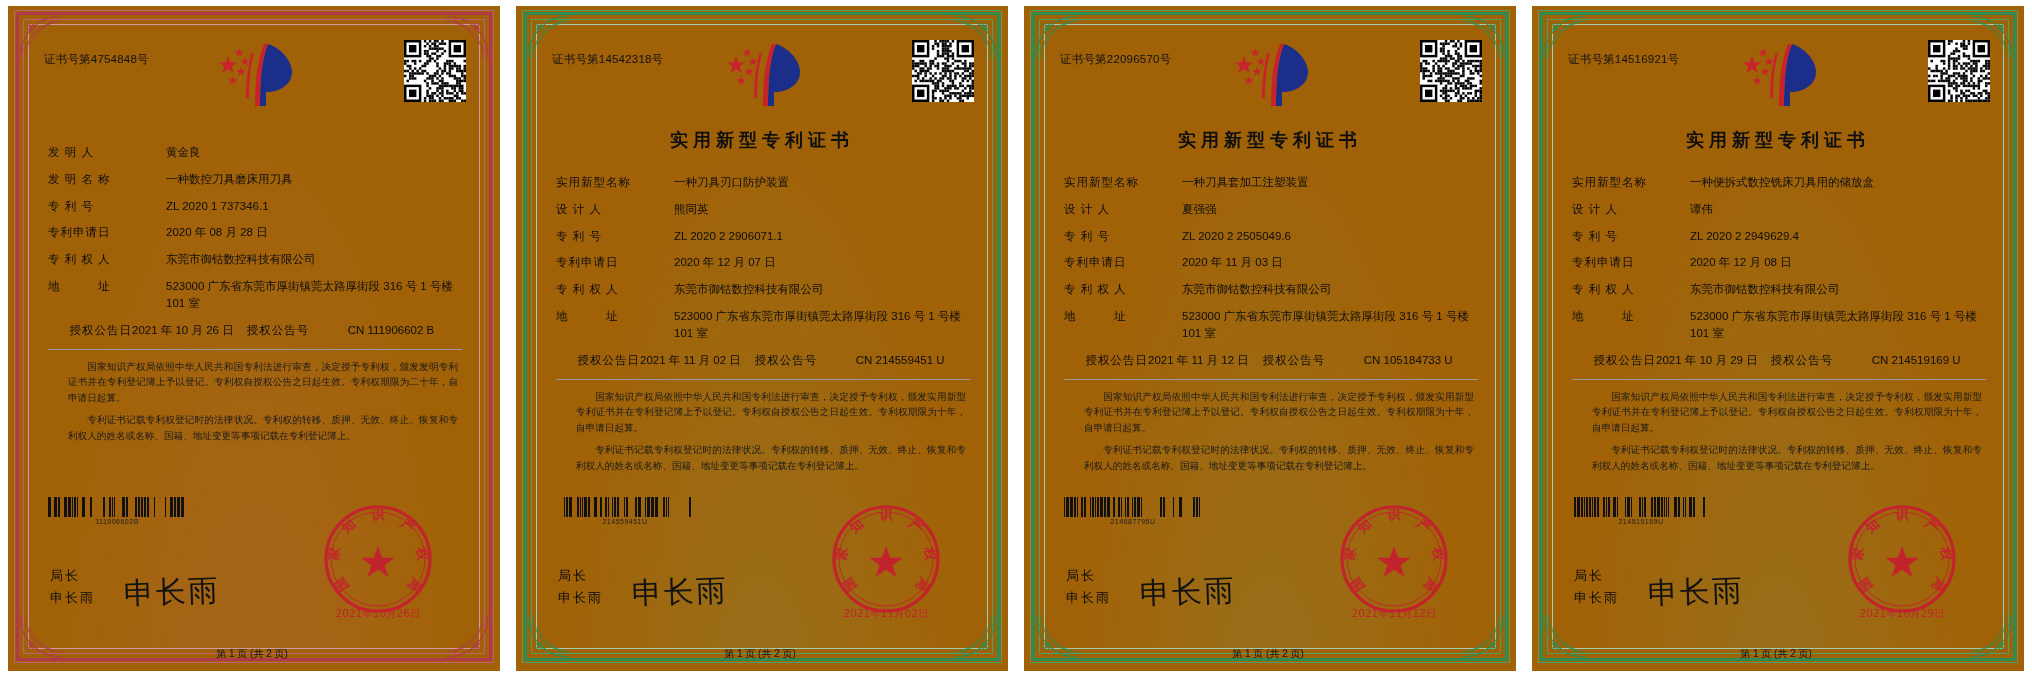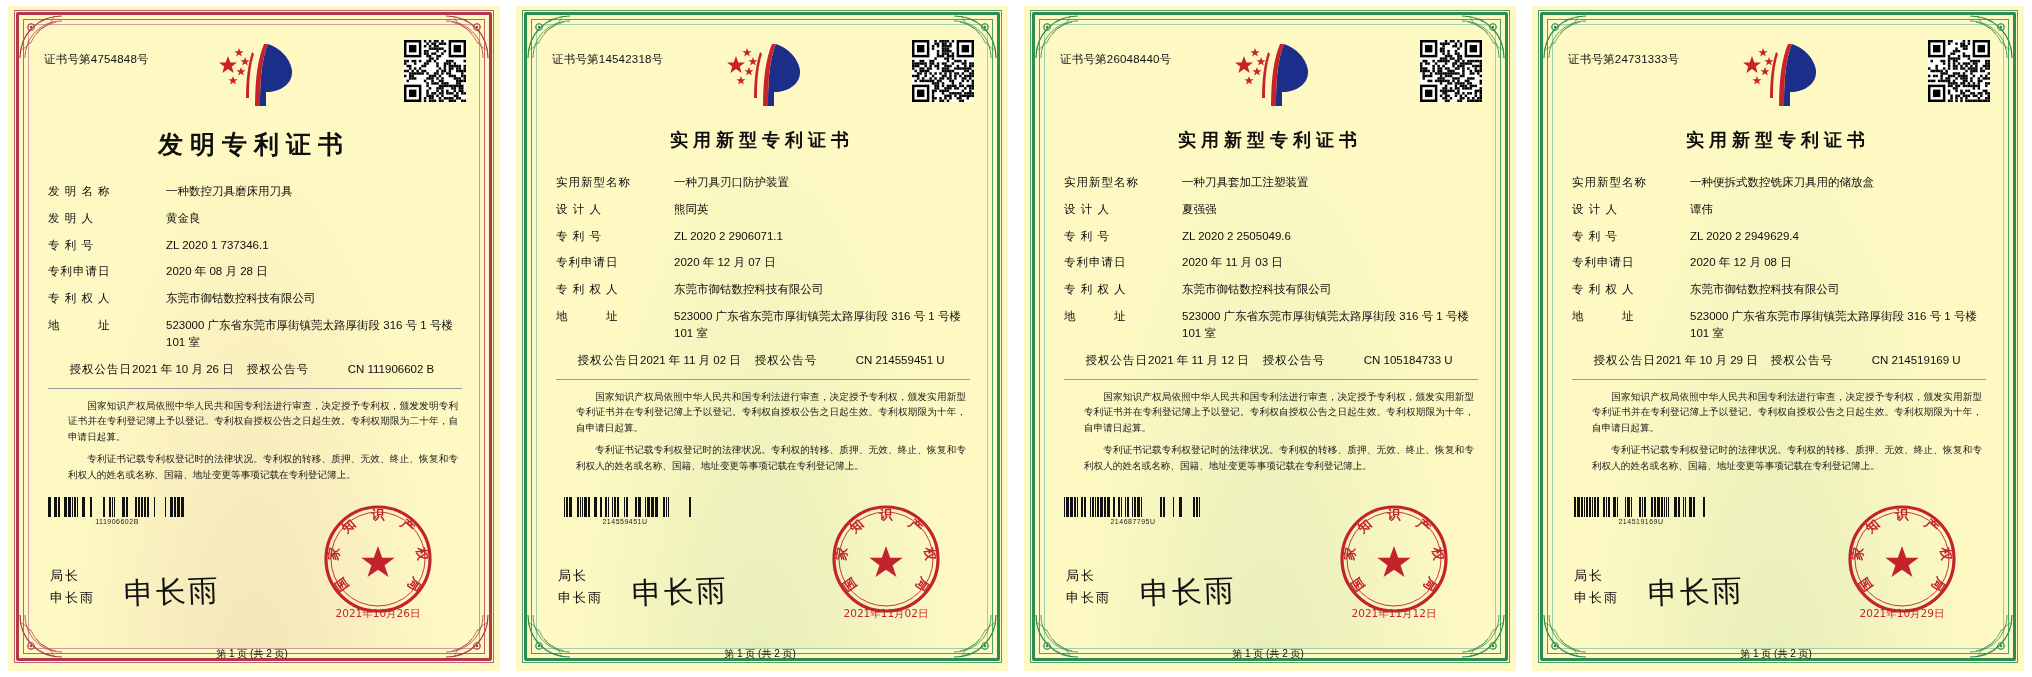--- a/index.html
+++ b/index.html
@@ -16,21 +16,21 @@
     overflow: hidden;
   }
   .cert {
     width: 508px; height: 677px;
     padding: 6px 8px;
     position: relative;
   }
   .cert-inner {
     position: relative;
     width: 100%; height: 100%;
-    background: #fef9c3;
+    background: #a16207;
     overflow: hidden;
   }
   
   .frame-outer {
     position: absolute;
     left: 8px; top: 6px; right: 8px; bottom: 10px;
     border: 3px solid var(--c1);
     border-radius: 2px;
   }
   .frame-outer:before {
@@ -498,29 +498,28 @@
                 <rect x="4.96" y="4.96" width="7.4399999999999995" height="7.4399999999999995" fill="#000"></rect>
                 <rect x="44.64" y="0" width="17.36" height="17.36" fill="#000"></rect>
                 <rect x="47.12" y="2.48" width="12.4" height="12.4" fill="#fff"></rect>
                 <rect x="49.6" y="4.96" width="7.4399999999999995" height="7.4399999999999995" fill="#000"></rect>
                 <rect x="0" y="44.64" width="17.36" height="17.36" fill="#000"></rect>
                 <rect x="2.48" y="47.12" width="12.4" height="12.4" fill="#fff"></rect>
                 <rect x="4.96" y="49.6" width="7.4399999999999995" height="7.4399999999999995" fill="#000"></rect>
               </svg>
             </div>
           </div>
-          <div class="title">发明专利证书</div>
           <div class="fields">
+            <div class="frow">
+              <div class="flabel">发 明 人</div>
+              <div class="fvalue">黄金良</div>
+            </div>
             <div class="frow">
               <div class="flabel">发 明 名 称</div>
               <div class="fvalue">一种数控刀具磨床用刀具</div>
-            </div>
-            <div class="frow">
-              <div class="flabel">发 明 人</div>
-              <div class="fvalue">黄金良</div>
             </div>
             <div class="frow">
               <div class="flabel">专 利 号</div>
               <div class="fvalue">ZL 2020 1 737346.1</div>
             </div>
             <div class="frow">
               <div class="flabel">专利申请日</div>
               <div class="fvalue">2020 年 08 月 28 日</div>
             </div>
             <div class="frow">
@@ -1076,21 +1075,21 @@
             <path d="M12 30 q8 -18 26 -22" fill="none" stroke="#2f8b4f" stroke-width="0.7"></path>
             <circle cx="13" cy="13" r="3.4" fill="none" stroke="#2f8b4f" stroke-width="1"></circle>
             <circle cx="13" cy="13" r="1.2" fill="#2f8b4f"></circle>
             <path d="M18 20 q4 -6 10 -8" fill="none" stroke="#2f8b4f" stroke-width="0.7"></path>
             <path d="M3 36 q6 -2 9 -8" fill="none" stroke="#2f8b4f" stroke-width="0.7"></path>
             <path d="M36 3 q-2 6 -8 9" fill="none" stroke="#2f8b4f" stroke-width="0.7"></path>
           </svg>
         </div>
         <div class="content">
           <div class="toprow">
-            <div class="cert-no"><span>证书号第</span><span>26048440</span><span>号</span></div>
+            <div class="cert-no"><span>证书号第</span><span>22096570</span><span>号</span></div>
             <div class="logo"><svg width="96" height="74" viewBox="0 0 96 74">
                 <path d="M54 68 C54 40 56 20 62 6 C74 10 84 20 86 32 C87 44 78 52 64 54 L60 54 L60 68 Z" fill="#1b2f8a"></path>
                 <path d="M62 6 C56 20 54 40 54 68 L49 68 C49 40 52 20 58 6 Z" fill="#c8232c"></path>
                 <path d="M40 60 C40 42 42 26 46 14 L48 16 C44 28 43 44 43 60 Z" fill="#c8232c"></path>
                 <g fill="#c8232c">
                   <polygon points="22,18 24.4,24.4 31,24.6 25.8,28.6 27.6,35 22,31.1 16.4,35 18.2,28.6 13,24.6 19.6,24.4"></polygon>
                   <polygon points="33,10 34.2,13.2 37.6,13.3 34.9,15.3 35.8,18.6 33,16.6 30.2,18.6 31.1,15.3 28.4,13.3 31.8,13.2"></polygon>
                   <polygon points="39,19 40.2,22.2 43.6,22.3 40.9,24.3 41.8,27.6 39,25.6 36.2,27.6 37.1,24.3 34.4,22.3 37.8,22.2"></polygon>
                   <polygon points="35,29 36.2,32.2 39.6,32.3 36.9,34.3 37.8,37.6 35,35.6 32.2,37.6 33.1,34.3 30.4,32.3 33.8,32.2"></polygon>
                   <polygon points="27,38 28.2,41.2 31.6,41.3 28.9,43.3 29.8,46.6 27,44.6 24.2,46.6 25.1,43.3 22.4,41.3 25.8,41.2"></polygon>
@@ -1496,21 +1495,21 @@
             <path d="M12 30 q8 -18 26 -22" fill="none" stroke="#2f8b4f" stroke-width="0.7"></path>
             <circle cx="13" cy="13" r="3.4" fill="none" stroke="#2f8b4f" stroke-width="1"></circle>
             <circle cx="13" cy="13" r="1.2" fill="#2f8b4f"></circle>
             <path d="M18 20 q4 -6 10 -8" fill="none" stroke="#2f8b4f" stroke-width="0.7"></path>
             <path d="M3 36 q6 -2 9 -8" fill="none" stroke="#2f8b4f" stroke-width="0.7"></path>
             <path d="M36 3 q-2 6 -8 9" fill="none" stroke="#2f8b4f" stroke-width="0.7"></path>
           </svg>
         </div>
         <div class="content">
           <div class="toprow">
-            <div class="cert-no"><span>证书号第</span><span>24731333</span><span>号</span></div>
+            <div class="cert-no"><span>证书号第</span><span>14516921</span><span>号</span></div>
             <div class="logo"><svg width="96" height="74" viewBox="0 0 96 74">
                 <path d="M54 68 C54 40 56 20 62 6 C74 10 84 20 86 32 C87 44 78 52 64 54 L60 54 L60 68 Z" fill="#1b2f8a"></path>
                 <path d="M62 6 C56 20 54 40 54 68 L49 68 C49 40 52 20 58 6 Z" fill="#c8232c"></path>
                 <path d="M40 60 C40 42 42 26 46 14 L48 16 C44 28 43 44 43 60 Z" fill="#c8232c"></path>
                 <g fill="#c8232c">
                   <polygon points="22,18 24.4,24.4 31,24.6 25.8,28.6 27.6,35 22,31.1 16.4,35 18.2,28.6 13,24.6 19.6,24.4"></polygon>
                   <polygon points="33,10 34.2,13.2 37.6,13.3 34.9,15.3 35.8,18.6 33,16.6 30.2,18.6 31.1,15.3 28.4,13.3 31.8,13.2"></polygon>
                   <polygon points="39,19 40.2,22.2 43.6,22.3 40.9,24.3 41.8,27.6 39,25.6 36.2,27.6 37.1,24.3 34.4,22.3 37.8,22.2"></polygon>
                   <polygon points="35,29 36.2,32.2 39.6,32.3 36.9,34.3 37.8,37.6 35,35.6 32.2,37.6 33.1,34.3 30.4,32.3 33.8,32.2"></polygon>
                   <polygon points="27,38 28.2,41.2 31.6,41.3 28.9,43.3 29.8,46.6 27,44.6 24.2,46.6 25.1,43.3 22.4,41.3 25.8,41.2"></polygon>

